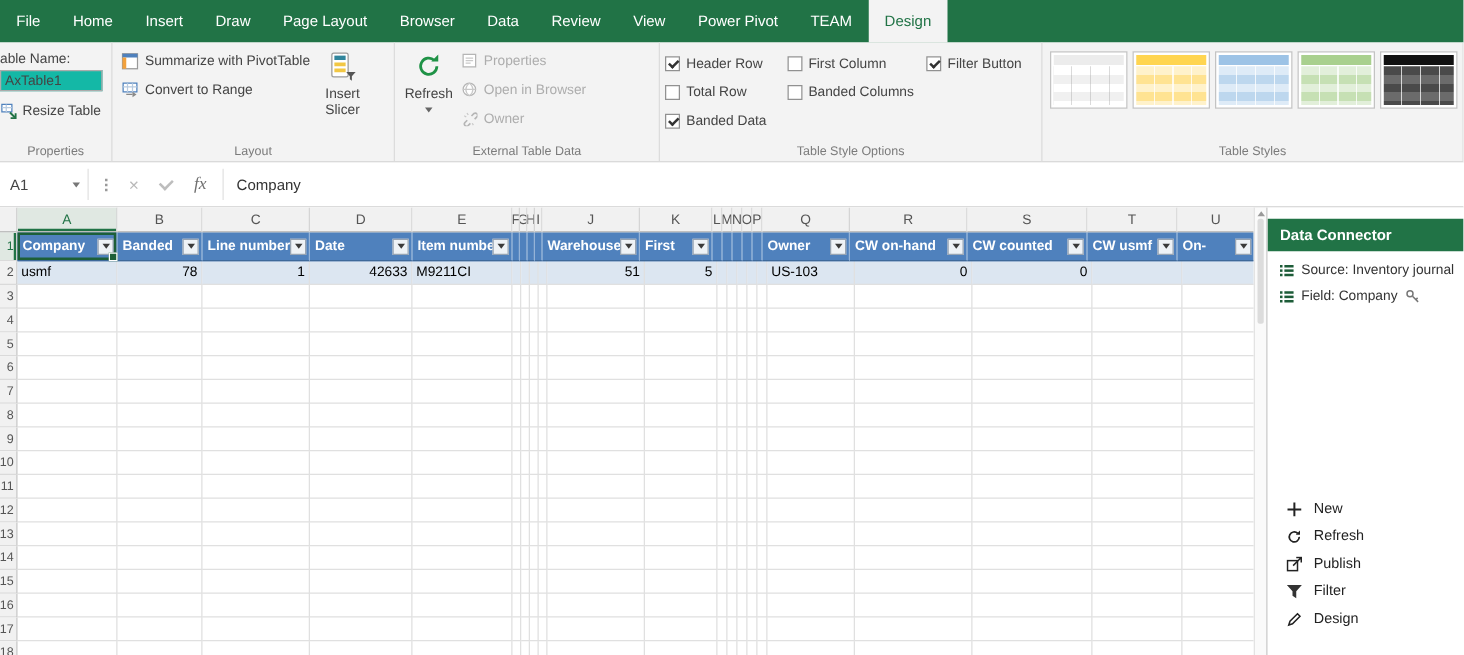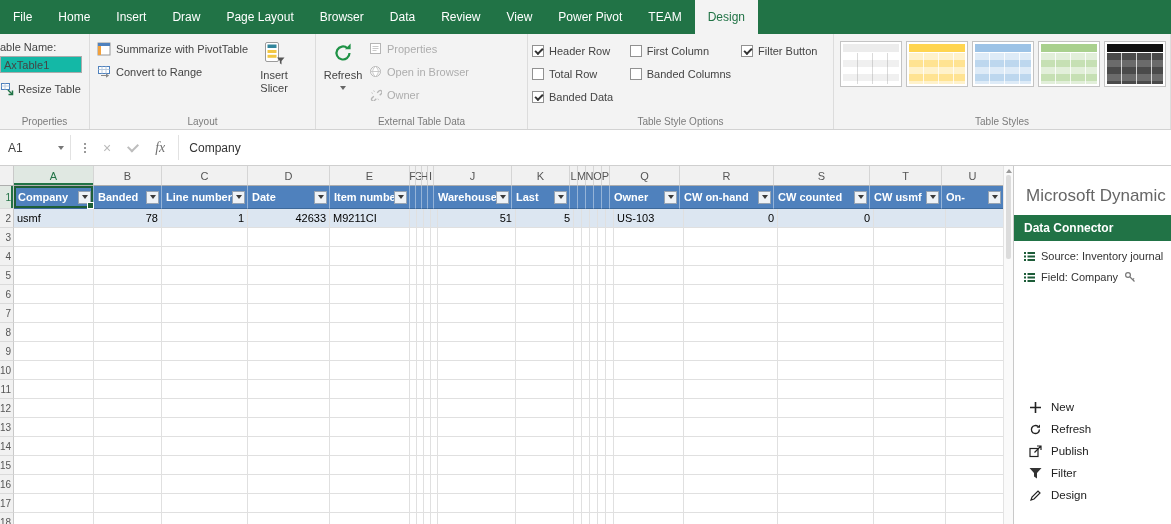--- a/index.html
+++ b/index.html
@@ -371,21 +371,21 @@
           <div class="cell thcell" style="flex: 0 0 6px; width: 6px;"></div>
           <div class="cell thcell" style="flex: 0 0 6px; width: 6px;"></div>
           <div class="cell thcell" style="flex: 0 0 6px; width: 6px;"></div>
           <div class="cell thcell" style="flex: 0 0 78px; width: 78px;">
             <span class="thlabel">Warehouse</span>
             <div class="filterbtn">
               <div class="farrow"></div>
             </div>
           </div>
           <div class="cell thcell" style="flex: 0 0 58px; width: 58px;">
-            <span class="thlabel">Last</span>
+            <span class="thlabel">First</span>
             <div class="filterbtn">
               <div class="farrow"></div>
             </div>
           </div>
           <div class="cell thcell" style="flex: 0 0 8px; width: 8px;"></div>
           <div class="cell thcell" style="flex: 0 0 8px; width: 8px;"></div>
           <div class="cell thcell" style="flex: 0 0 8px; width: 8px;"></div>
           <div class="cell thcell" style="flex: 0 0 8px; width: 8px;"></div>
           <div class="cell thcell" style="flex: 0 0 8px; width: 8px;"></div>
           <div class="cell thcell" style="flex: 0 0 70px; width: 70px;">
@@ -863,21 +863,20 @@
         </div>
       </div>
   </div>
 
   <div class="vscroll">
     <div class="vsarrow"></div>
     <div class="vthumb"></div>
   </div>
 
   <div class="pane">
-    <div class="ptitle">Microsoft Dynamic</div>
     <div class="pheader">Data Connector</div>
     <div class="pinfo">
       <span>
         <svg width="11" height="11" viewBox="0 0 11 11">
             <g fill="#1d5c38">
               <rect x="0" y="1" width="2" height="2"></rect>
               <rect x="0" y="4.5" width="2" height="2"></rect>
               <rect x="0" y="8" width="2" height="2"></rect>
               <rect x="3.5" y="1" width="7.5" height="2"></rect>
               <rect x="3.5" y="4.5" width="7.5" height="2"></rect>

